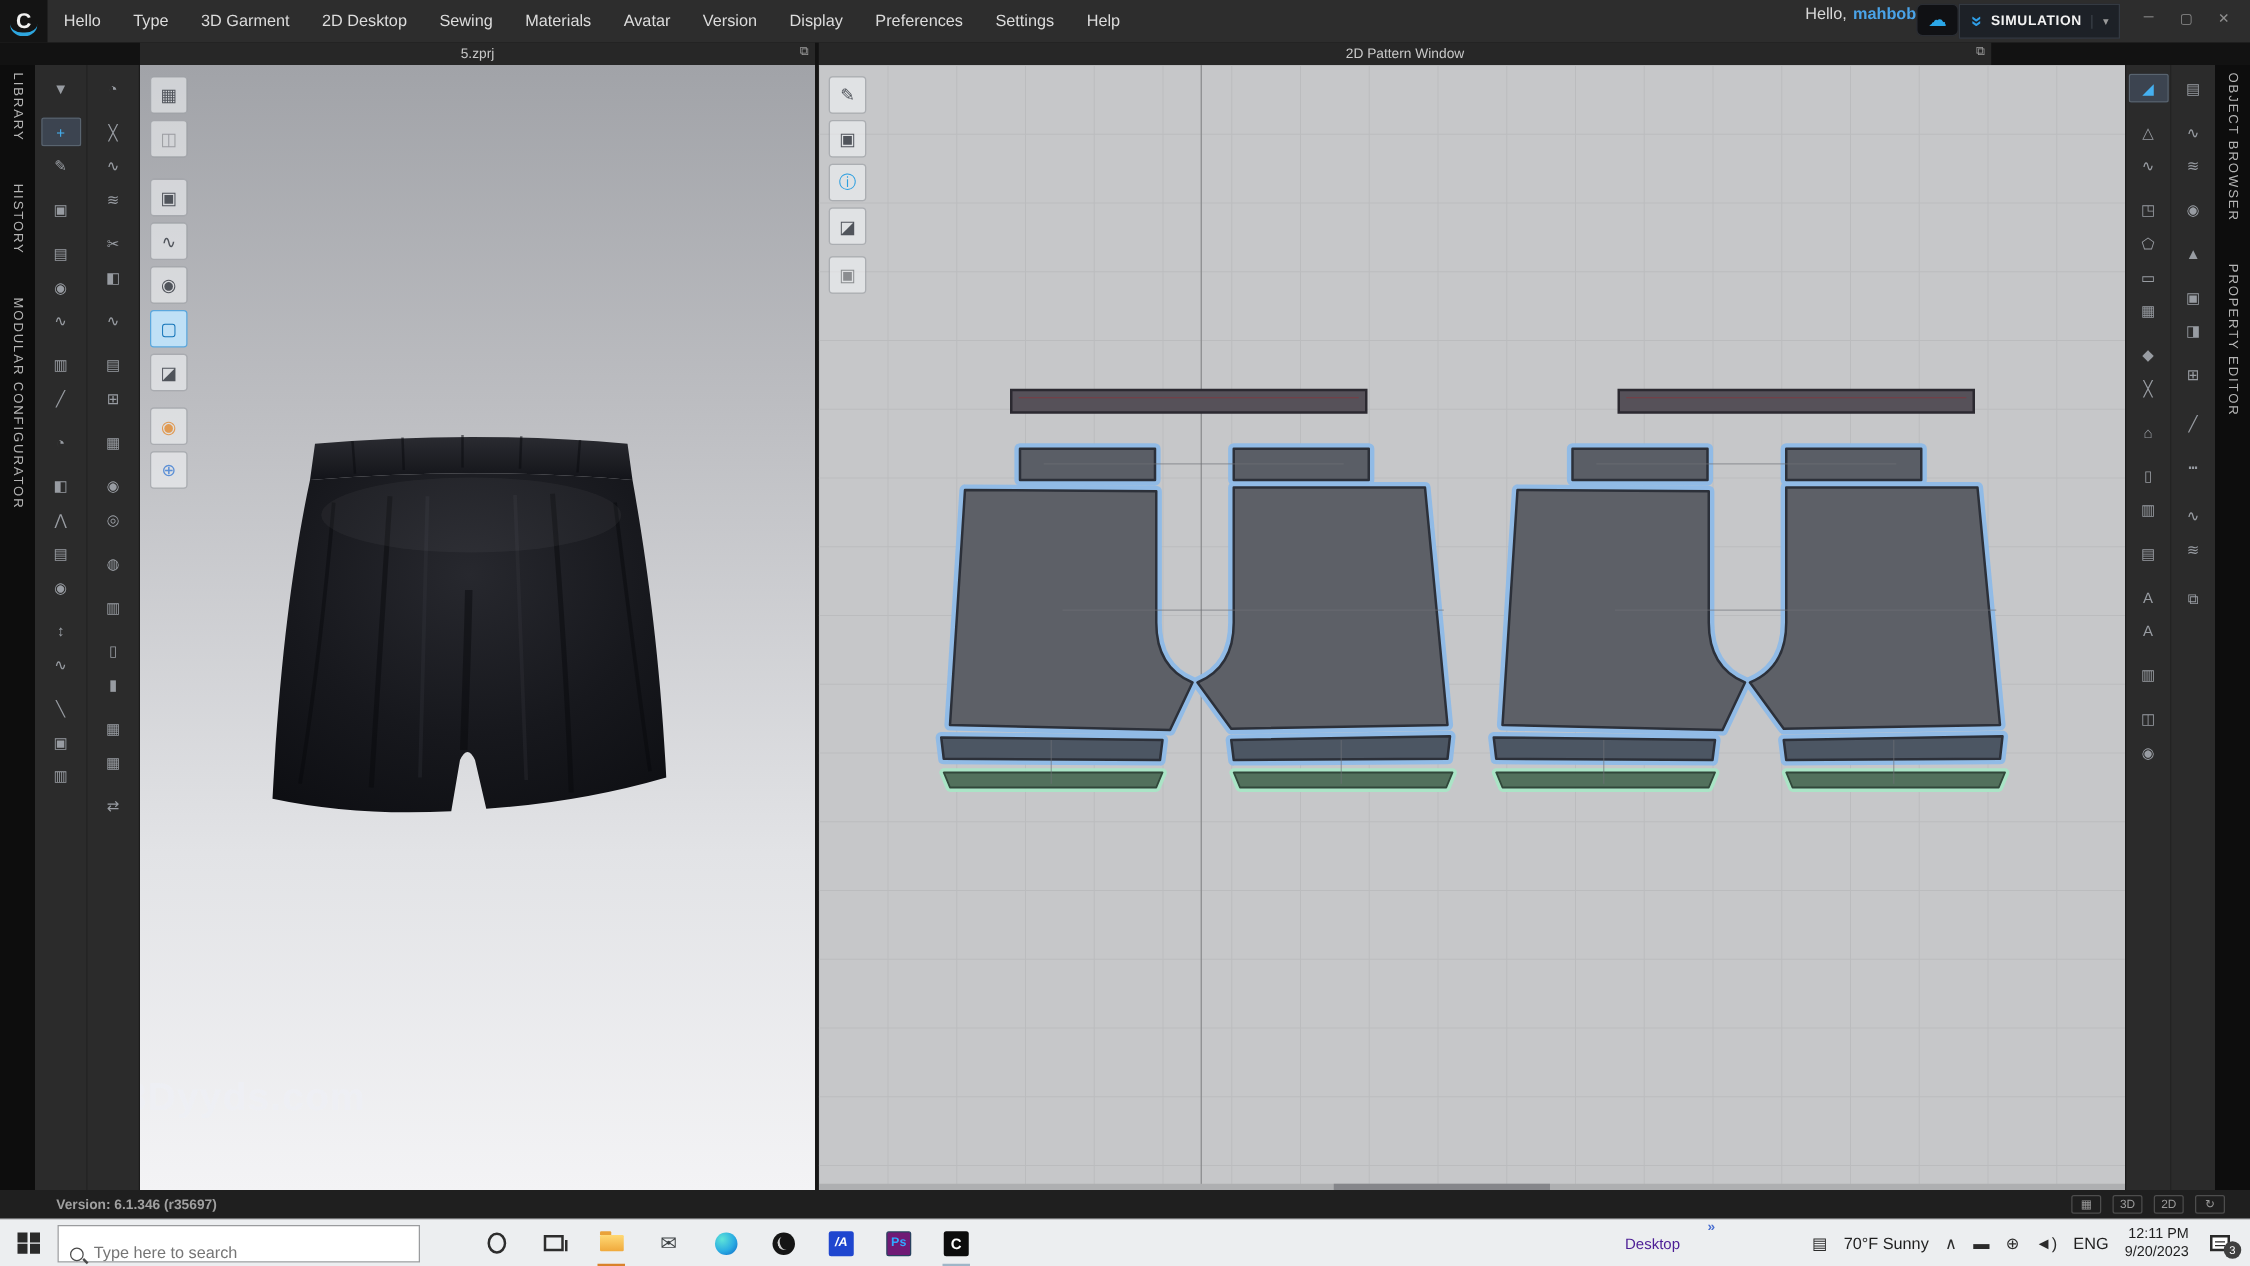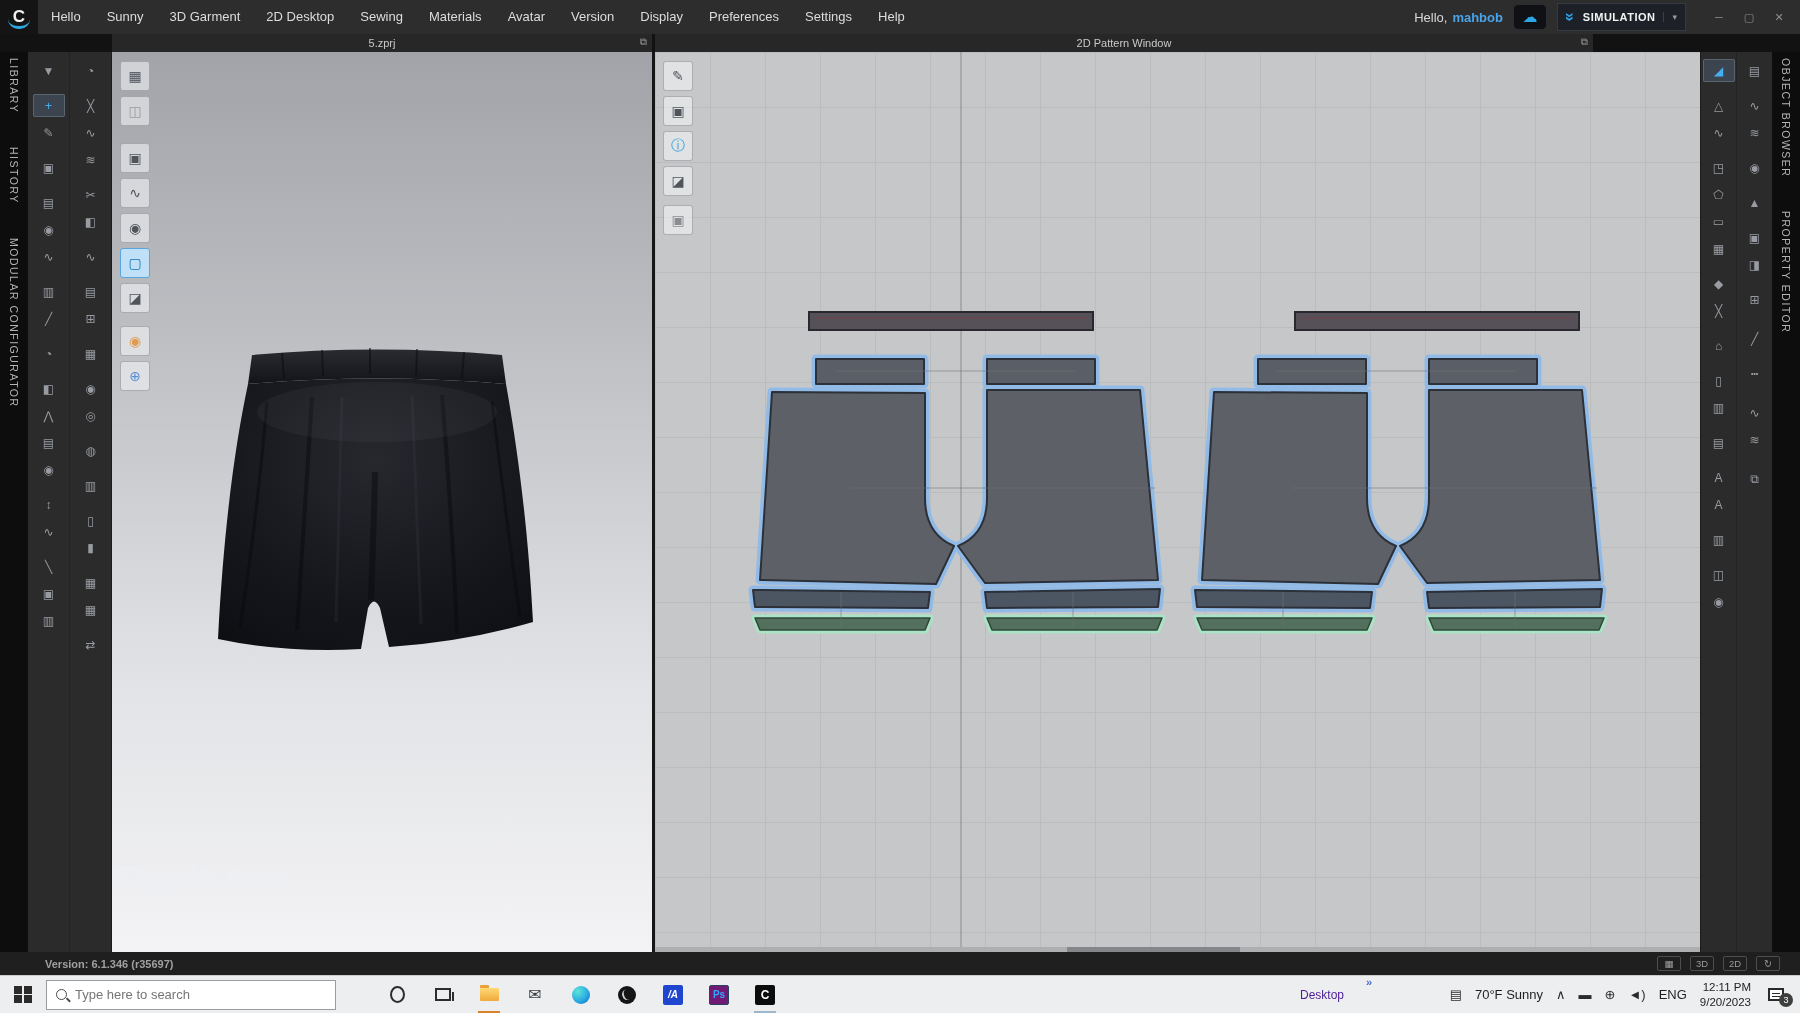--- a/index.html
+++ b/index.html
@@ -9,21 +9,21 @@
 
   
   .menubar { position:absolute; left:0; top:0; width:1800px; height:34px;
     background:#2d2d2d; display:flex; align-items:center; z-index:30; }
   .logo { width:38px; height:34px; background:#141414; color:#f2f2f2;
     font-weight:bold; font-size:17px; display:flex; align-items:center; justify-content:center;
     position:relative; }
   .logo::after { content:""; position:absolute; left:8px; bottom:5px; width:22px; height:7px;
     border-bottom:3px solid #2ea7e0; border-radius:0 0 10px 10px; }
   .menu-item { color:#dcdcdc; font-size:13px; padding:0 13px; line-height:34px; cursor:default; }
-  .menubar-right { margin-left:auto; display:flex; align-items:center; gap:10px; padding-right:8px; }
+  .menubar-right { margin-left:auto; display:flex; align-items:flex-start; padding-right:8px; }
   .greeting { color:#d8d8d8; font-size:13px; }
   .greeting .user { color:#4aa3e8; font-weight:bold; margin-left:5px; }
   .cloud-btn { width:34px; height:26px; background:#101114; border:1px solid #2a2d33;
     border-radius:5px; color:#2ba7e8; font-size:15px; display:flex; align-items:center; justify-content:center; }
   .sim-btn { height:28px; background:#1d2127; border:1px solid #343a42; display:flex;
     align-items:center; padding:0 8px; gap:8px; }
   .sim-chevron { display:inline-block; transform:rotate(90deg); color:#2f9fe8;
     font-weight:bold; font-size:16px; line-height:1; }
   .sim-label { color:#f2f2f2; font-size:11px; font-weight:bold; letter-spacing:.5px; }
   .sim-caret { color:#9a9a9a; font-size:9px; border-left:1px solid #3a4048; padding-left:8px; }
@@ -84,21 +84,21 @@
   .status-btn { min-width:24px; height:15px; border:1px solid #4d4d4d; border-radius:2px;
     color:#9a9a9a; font-size:9.5px; display:flex; align-items:center; justify-content:center; padding:0 3px; }
 
   
   .taskbar { position:absolute; left:0; top:975px; width:1800px; height:38px; background:#eceef0;
     border-top:1px solid #c9cbcd; display:flex; align-items:center; z-index:40; }
   .start-btn { width:46px; height:38px; display:flex; align-items:center; justify-content:center; }
   .win-logo { display:grid; grid-template-columns:8px 8px; grid-template-rows:8px 8px; gap:1.5px; }
   .win-logo span { background:#2a2a2a; }
   .searchbox { width:290px; height:30px; background:#fff; border:1px solid #9a9c9e;
-    display:flex; align-items:center; padding:0 9px; gap:8px; }
+    display:flex; align-items:flex-end; padding:0 9px; gap:8px; }
   .searchbox input { border:none; outline:none; font-size:13px; color:#5a5a5a; width:220px;
     font-family:"Liberation Sans","DejaVu Sans",sans-serif; background:transparent; }
   .mag { position:relative; width:11px; height:11px; border:1.5px solid #4a4a4a; border-radius:50%; }
   .mag::after { content:""; position:absolute; left:9px; top:9px; width:5px; height:1.5px;
     background:#4a4a4a; transform:rotate(45deg); }
   .task-icons { display:flex; align-items:center; margin-left:46px; gap:16px; }
   .task-icon { position:relative; width:30px; height:38px; display:flex; align-items:center;
     justify-content:center; }
   .task-icon.open::after { content:""; position:absolute; left:4px; bottom:0; width:22px; height:3px;
     background:var(--underline,#76b9ed); }
@@ -137,21 +137,21 @@
 </style>
 </head>
 <body>
 
 <div id="root">
 
   <div class="menubar">
     <div class="logo">C</div>
     <nav style="display:flex;">
         <div class="menu-item">Hello</div>
-        <div class="menu-item">Sunny</div>
+        <div class="menu-item">Type</div>
         <div class="menu-item">3D Garment</div>
         <div class="menu-item">2D Desktop</div>
         <div class="menu-item">Sewing</div>
         <div class="menu-item">Materials</div>
         <div class="menu-item">Avatar</div>
         <div class="menu-item">Version</div>
         <div class="menu-item">Display</div>
         <div class="menu-item">Preferences</div>
         <div class="menu-item">Settings</div>
         <div class="menu-item">Help</div>

